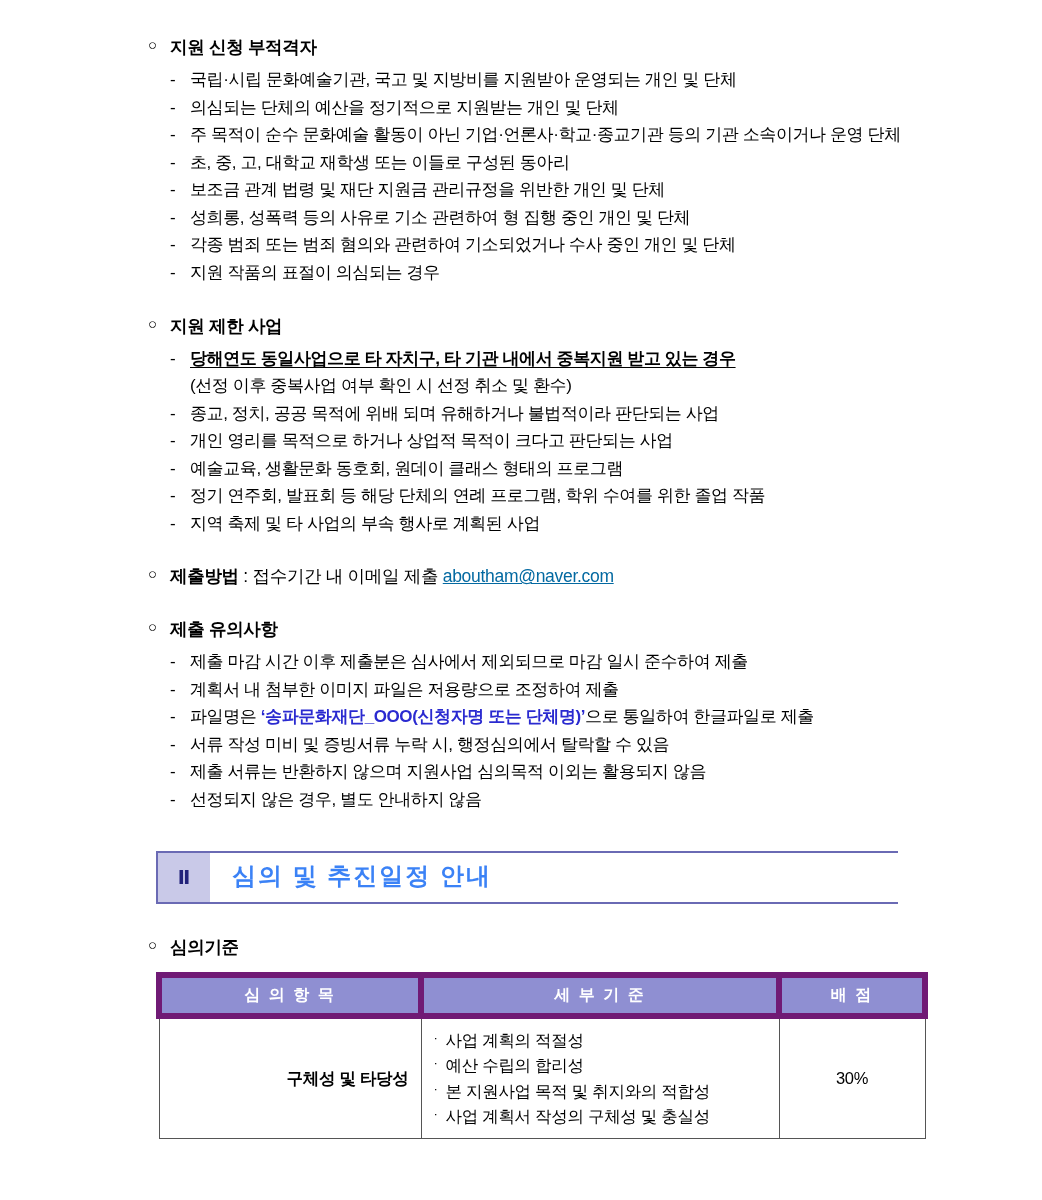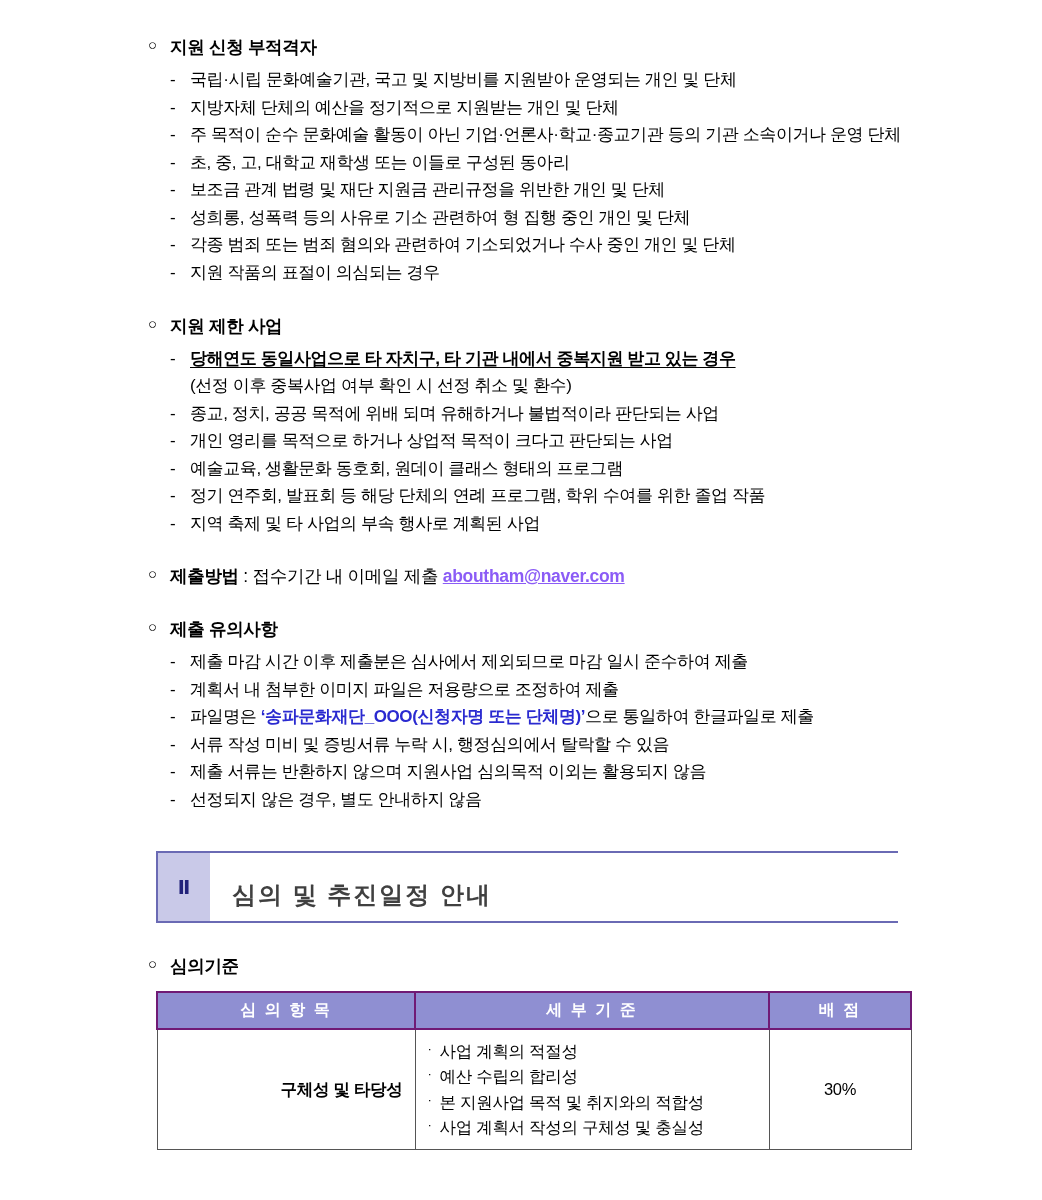--- a/index.html
+++ b/index.html
@@ -66,23 +66,23 @@
   }
   ul.items li .txt {
     flex: 1 1 auto;
   }
   .bold-under {
     font-weight: bold;
     text-decoration: underline;
     text-underline-offset: 3px;
   }
   .link {
-    color: #8b5cf6;
+    color: #0369a1;
     text-decoration: underline;
-    font-weight: bold;
+    font-weight: normal;
   }
   .blue-bold {
     color: #2a2ad0;
     font-weight: bold;
   }
 
   
   .chapter {
     display: flex;
     align-items: stretch;
@@ -100,43 +100,43 @@
     display: flex;
     align-items: center;
     justify-content: center;
     border-top: 2.5px solid #6a6ab4;
     border-left: 2.5px solid #6a6ab4;
   }
   .chapter .ch-title {
     flex: 1 1 auto;
     display: flex;
     align-items: center;
-    padding: 26px 0 10px 22px;
+    padding: 7px 0 10px 22px;
     font-size: 24px;
     font-weight: bold;
     letter-spacing: 2px;
-    color: #404040;
+    color: #3b82f6;
     border-top: 2.5px solid #6a6ab4;
   }
 
   
   table.criteria {
     border-collapse: collapse;
     width: 748px;
     margin-left: 8px;
     table-layout: fixed;
   }
   table.criteria th {
     background: #8f8fd2;
     color: #ffffff;
     font-size: 16px;
     font-weight: bold;
     letter-spacing: 2px;
     padding: 7px 0;
-    border: 2px solid #701a75;
+    border: 6px solid #701a75;
     text-align: center;
   }
   table.criteria td {
     border: 1px solid #555555;
     font-size: 16.5px;
     letter-spacing: -0.3px;
     padding: 9px 12px;
     vertical-align: middle;
   }
   td.cat {
@@ -180,21 +180,21 @@
       <span class="marker">○</span>
       <span class="sec-title">지원 신청 부적격자</span>
     </div>
     <ul class="items">
       <li>
           <span class="dash">-</span>
           <span class="txt">국립·시립 문화예술기관, 국고 및 지방비를 지원받아 운영되는 개인 및 단체</span>
         </li>
       <li>
           <span class="dash">-</span>
-          <span class="txt">지방자체 단체의 예산을 정기적으로 지원받는 개인 및 단체</span>
+          <span class="txt">의심되는 단체의 예산을 정기적으로 지원받는 개인 및 단체</span>
         </li>
       <li>
           <span class="dash">-</span>
           <span class="txt">주 목적이 순수 문화예술 활동이 아닌 기업·언론사·학교·종교기관 등의 기관 소속이거나 운영 단체</span>
         </li>
       <li>
           <span class="dash">-</span>
           <span class="txt">초, 중, 고, 대학교 재학생 또는 이들로 구성된 동아리</span>
         </li>
       <li>

